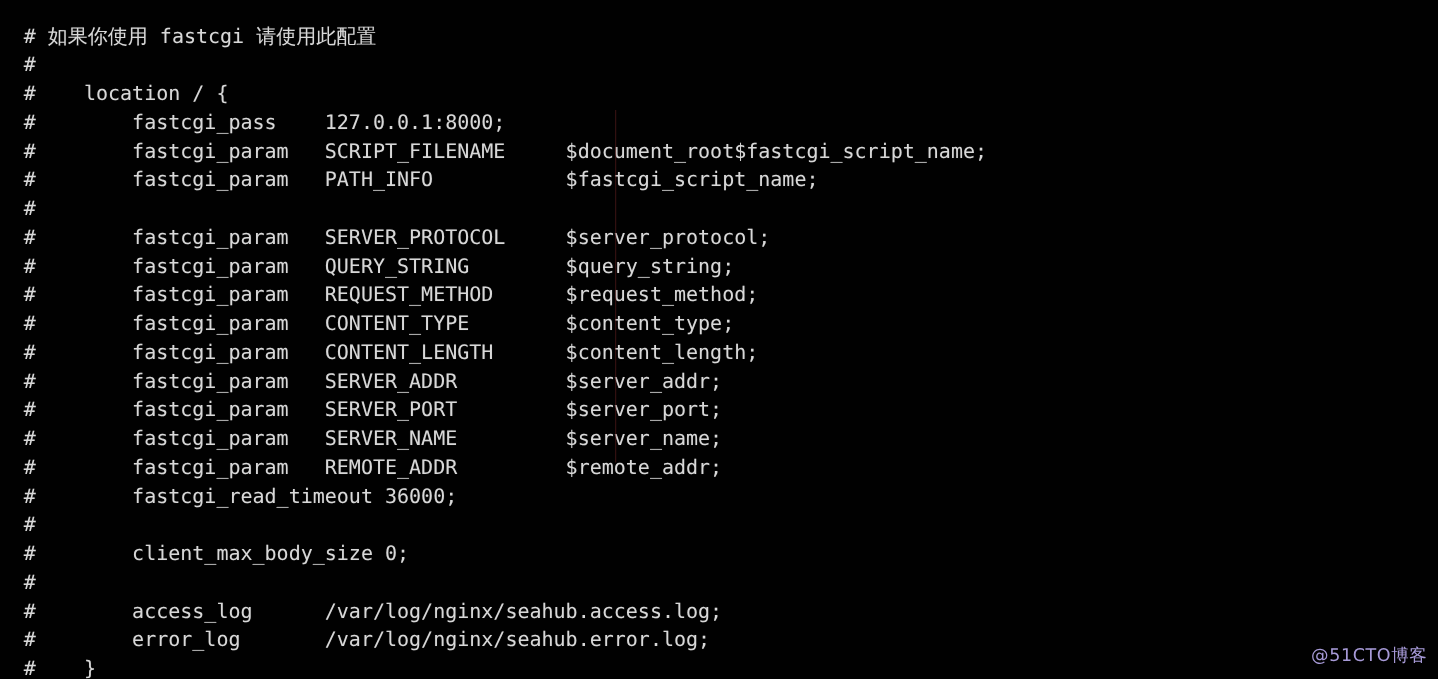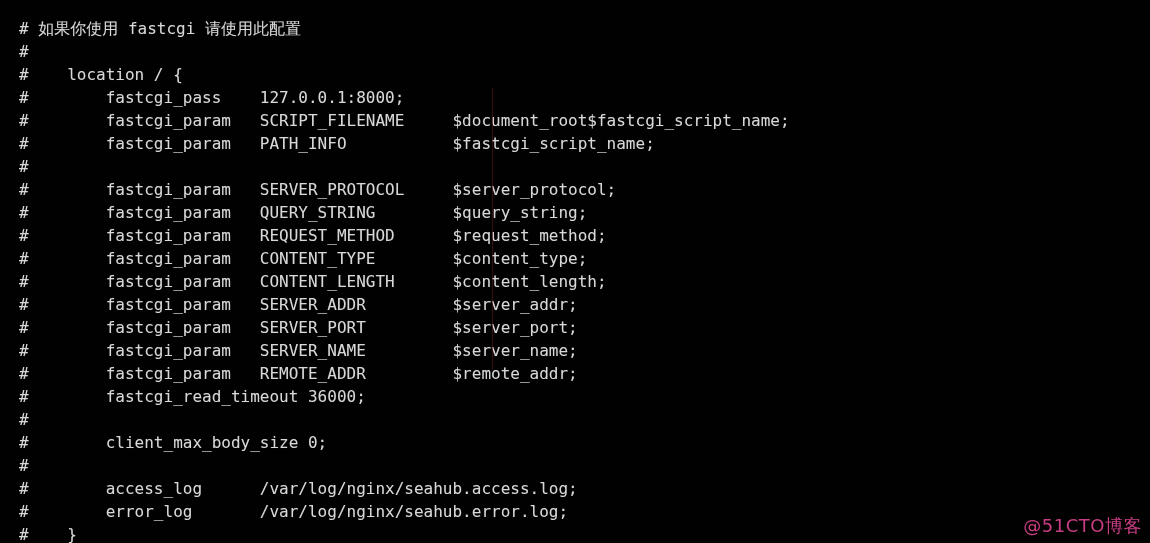--- a/index.html
+++ b/index.html
@@ -47,22 +47,22 @@
     width: 1px;
     height: 282px;
     background: rgba(90, 30, 30, 0.55);
     pointer-events: none;
   }
   #watermark {
     position: absolute;
     right: 8px;
     bottom: 6px;
     font-family: "DejaVu Sans", "Liberation Sans", sans-serif;
-    font-size: 18px;
-    color: #ec4899;
+    font-size: 14px;
+    color: #c4b5fd;
     letter-spacing: 0.5px;
     opacity: 0.85;
     user-select: none;
   }
 </style>
 </head>
 <body>
 
 <div id="terminal">
 

